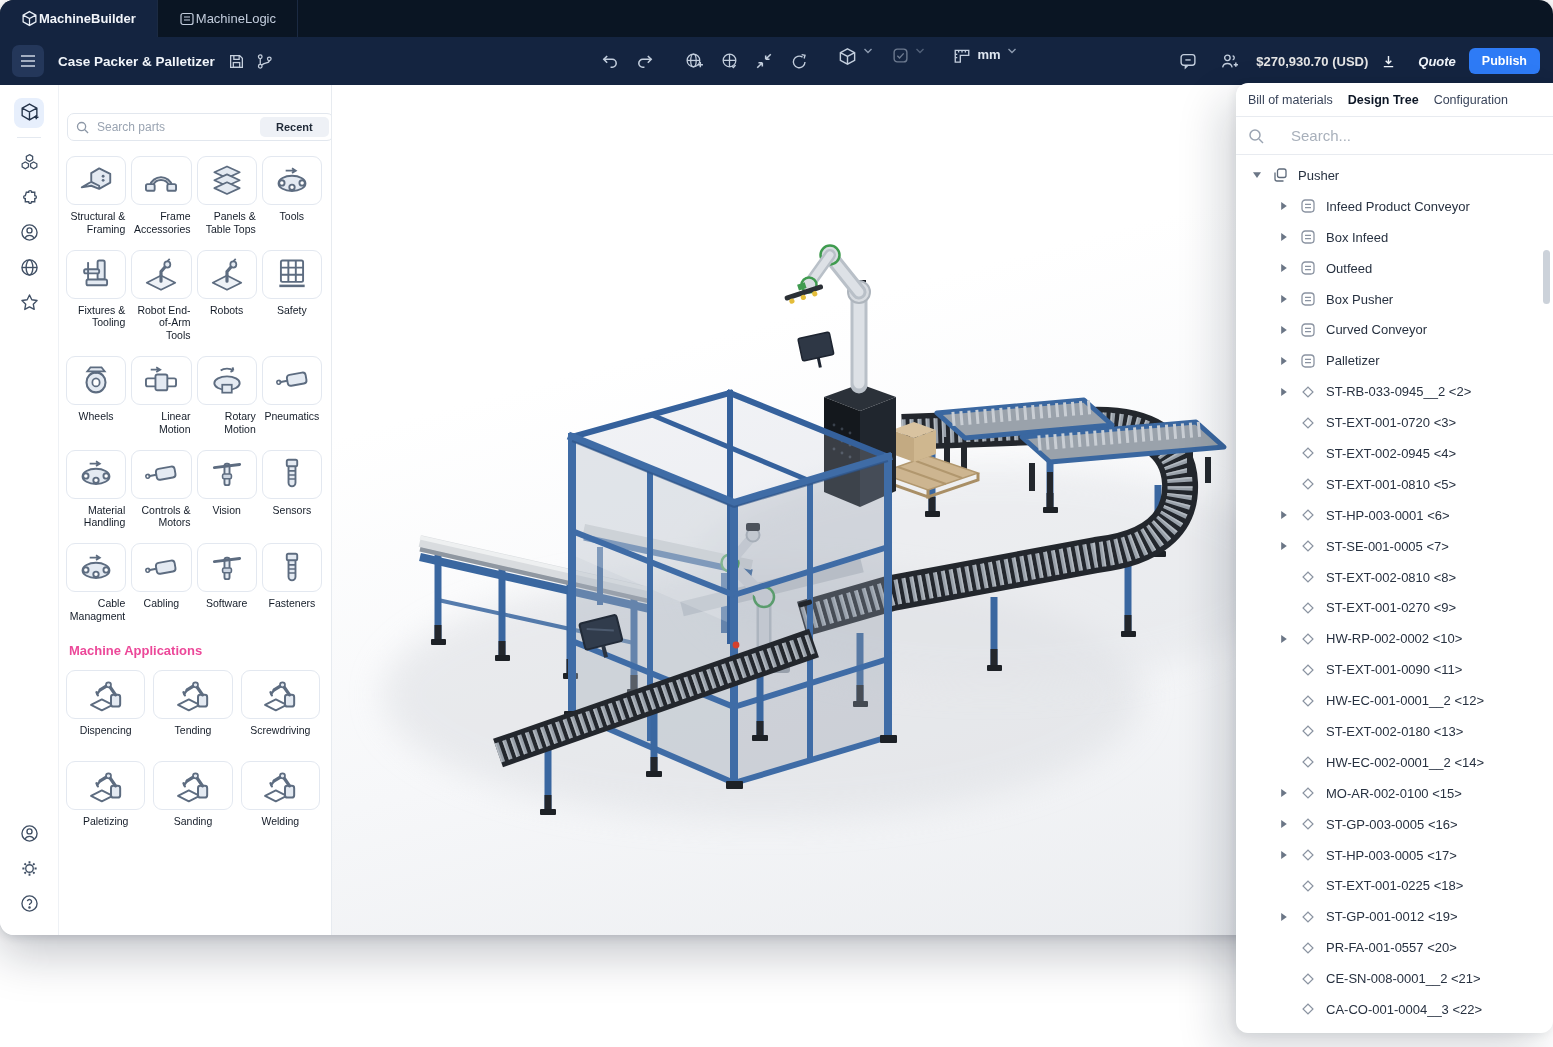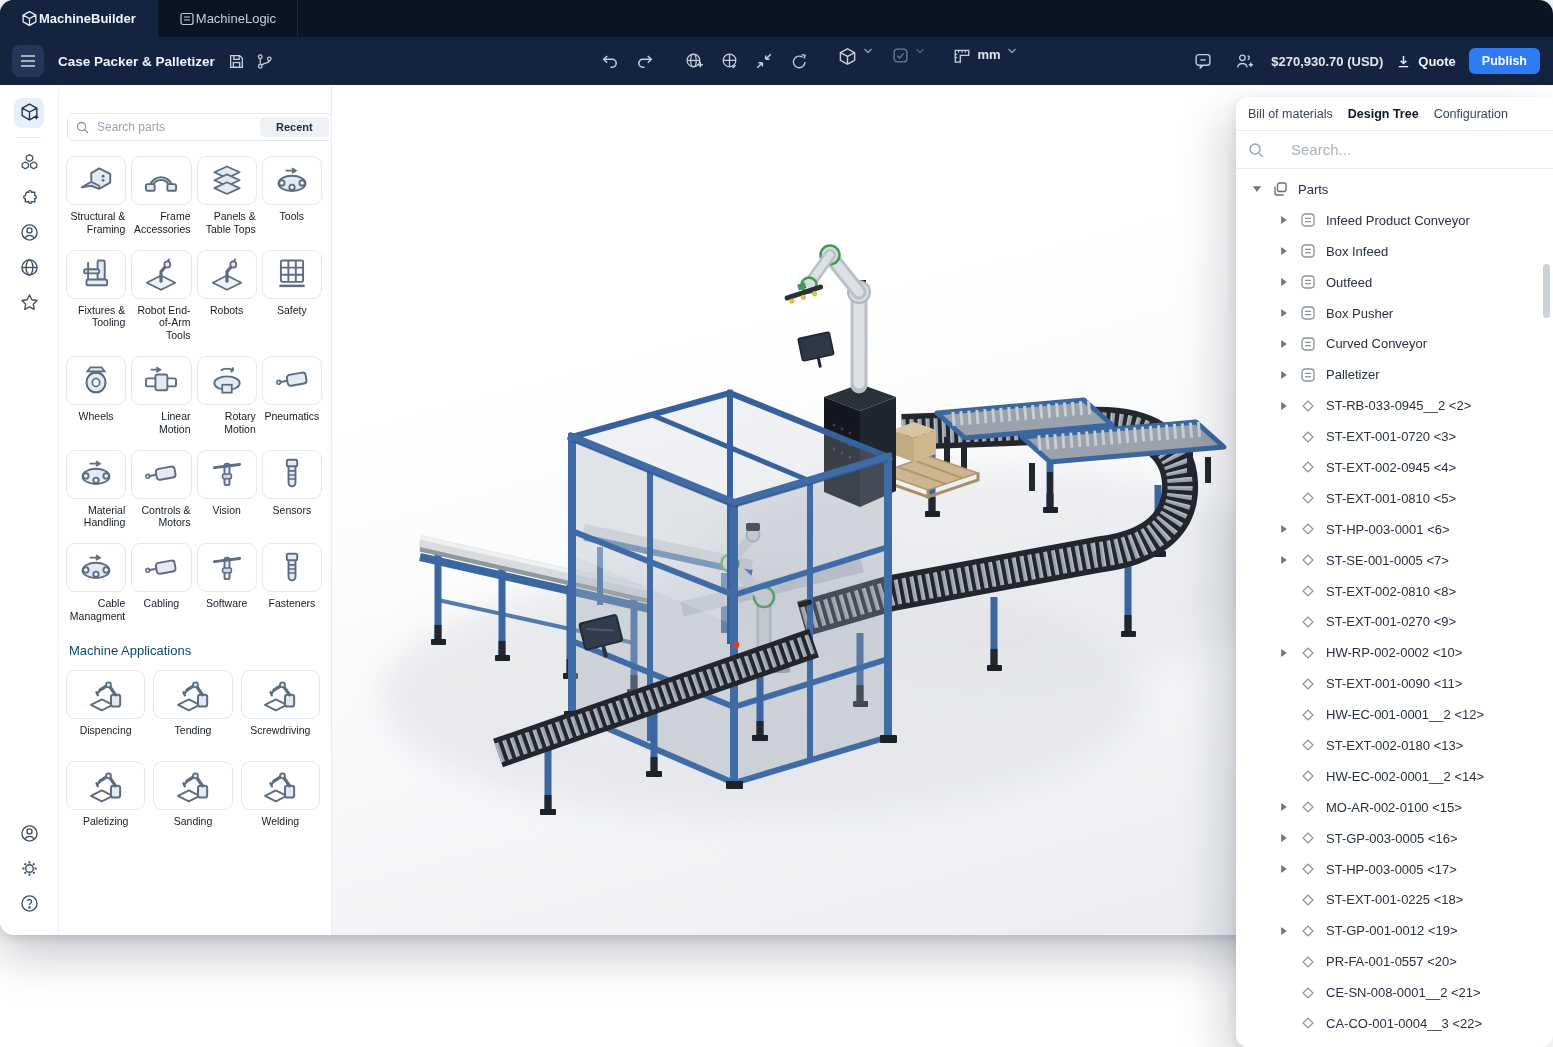--- a/index.html
+++ b/index.html
@@ -21,21 +21,21 @@
   
   .toolbar{height:48px;background:#142440;display:flex;align-items:center;padding:0 12px;position:relative;}
   .tb-btn{width:32px;height:32px;border-radius:7px;display:flex;align-items:center;justify-content:center;}
   .hamburger{background:#24375a;}
   .doc-title{color:#f1f5fa;font-size:13.5px;font-weight:700;margin:0 8px 0 14px;white-space:nowrap;}
   .tb-ico{width:28px;height:28px;display:flex;align-items:center;justify-content:center;border-radius:6px;}
   .tb-center{position:absolute;left:596px;top:0;height:48px;display:flex;align-items:center;gap:7px;}
   .tb-right{position:absolute;right:13px;top:0;height:48px;display:flex;align-items:center;gap:13px;}
   .with-chev{display:flex;align-items:flex-start;gap:6px;}
   .price{color:#e5e5e5;font-size:13px;font-weight:600;white-space:nowrap;}
-  .quote{display:flex;align-items:center;gap:7px;color:#eef3f9;font-size:13px;font-weight:700;}
+  .quote{display:flex;align-items:center;gap:22px;color:#eef3f9;font-size:13px;font-weight:700;font-style:italic;}
   .publish{background:#2e7bf6;color:#fff;border:none;border-radius:6px;font-size:12.5px;font-weight:700;
            padding:6px 13px;font-family:inherit;}
   .units{color:#dfe7f1;font-size:13px;font-weight:600;}
 
   
   .appbody{position:absolute;top:85px;left:0;right:0;bottom:0;display:flex;}
 
   
   .rail{width:58px;border-right:1px solid #eef1f5;display:flex;flex-direction:column;align-items:center;
         padding-top:10px;position:relative;background:#fff;}
@@ -51,29 +51,29 @@
               padding:0 4px 0 8px;}
   .search-box input{border:none;outline:none;flex:1;min-width:0;font-size:12px;color:#223;font-family:inherit;}
   .search-box input::placeholder{color:#9aa4b2;}
   .recent-pill{background:#eef1f6;border-radius:5px;font-size:11px;font-weight:700;color:#1f2937;padding:4px 16px;white-space:nowrap;}
   .filter-btn{width:26px;height:26px;border:1px solid #e2e7ee;border-radius:7px;display:flex;align-items:center;justify-content:center;}
   .cat-grid{display:grid;grid-template-columns:repeat(4,1fr);column-gap:7px;row-gap:14px;padding:15px 10px 0 8px;}
   .tile{display:flex;flex-direction:column;align-items:center;}
   .tile .box{width:100%;height:47px;border:1px solid #e3e8f0;border-radius:9px;background:#fff;
              display:flex;align-items:center;justify-content:center;}
   .tile .lbl{margin-top:5px;font-size:10.5px;line-height:1.22;color:#141c28;text-align:right;min-height:25px;}
-  .apps-title{font-size:13px;font-weight:400;color:#0c4a6e;margin:20px 0 0 10px;}
+  .apps-title{font-size:13px;font-weight:700;color:#ec4899;margin:20px 0 0 10px;}
   .apps-grid{display:grid;grid-template-columns:repeat(3,1fr);column-gap:10px;row-gap:12px;padding:12px 12px 0 8px;}
 
   
   .viewport{flex:1;position:relative;background:linear-gradient(165deg,#ffffff 30%,#f6f7f9 62%,#e9ebee 100%);}
   .viewport svg{position:absolute;inset:0;}
 
   
-  .panel{position:absolute;right:0;top:97px;width:317px;height:950px;background:#fff;
+  .panel{position:absolute;right:0;top:83px;width:317px;height:950px;background:#fff;
          border-radius:12px 0 12px 12px;overflow:hidden;
          box-shadow:-16px 18px 44px rgba(15,23,42,.16),-2px 2px 10px rgba(15,23,42,.08);}
   .panel-tabs{display:flex;align-items:center;gap:15px;height:33px;padding:0 12px;border-bottom:1px solid #e8ebf0;}
   .ptab{font-size:12.5px;color:#39445a;}
   .ptab.active{font-weight:700;color:#0d1726;}
   .panel-search{display:flex;align-items:center;gap:25px;height:37px;padding:0 12px;border-bottom:1px solid #e8ebf0;}
   .panel-search input{border:none;outline:none;flex:1;font-size:15px;color:#223;font-family:inherit;}
   .panel-search input::placeholder{color:#a8b0bb;}
   .tree{padding-top:5px;position:relative;}
   .trow{display:flex;align-items:center;height:30.9px;padding-left:44px;font-size:13px;color:#273140;white-space:nowrap;}
@@ -903,21 +903,21 @@
         <span class="tw">
             <svg width="10" height="8">
               <use href="#sym-caret-down"></use>
             </svg>
           </span>
         <span class="ticon">
             <svg width="16" height="16">
               <use href="#sym-copy"></use>
             </svg>
           </span>
-        <span>Parts</span>
+        <span>Pusher</span>
       </div>
       <div id="tree-items">
           <div class="trow">
             <span class="tw">
               <svg width="8" height="10">
                 <use href="#sym-caret"></use>
               </svg>
             </span>
             <span class="ticon">
               <svg width="16" height="16">

